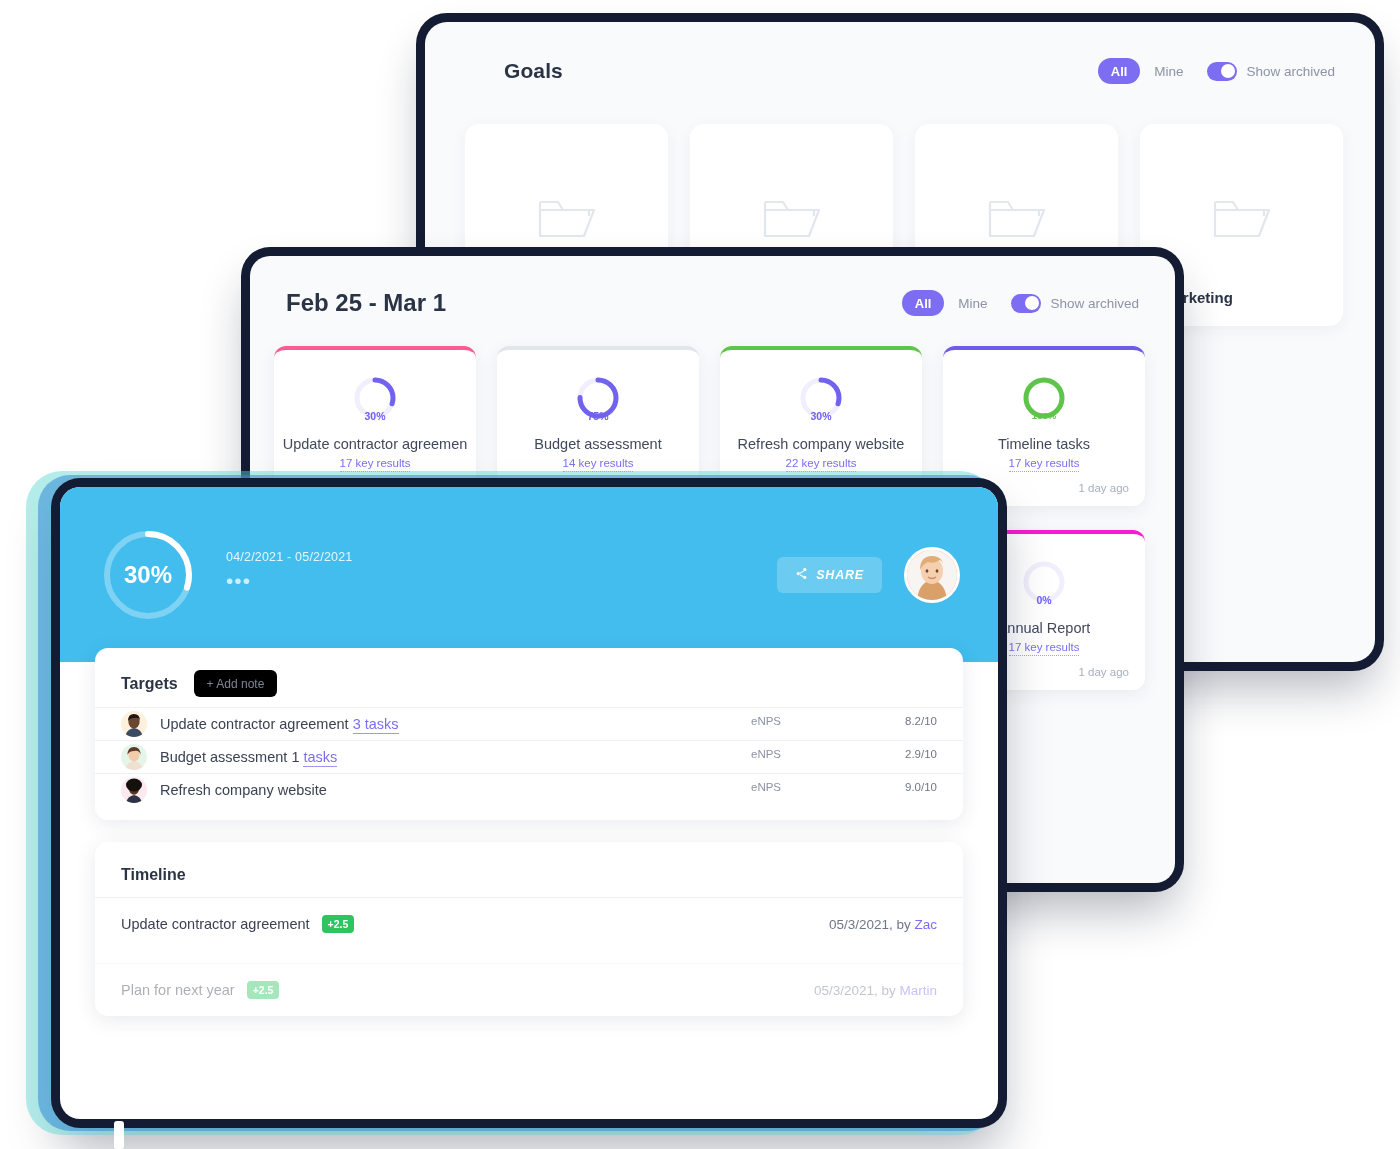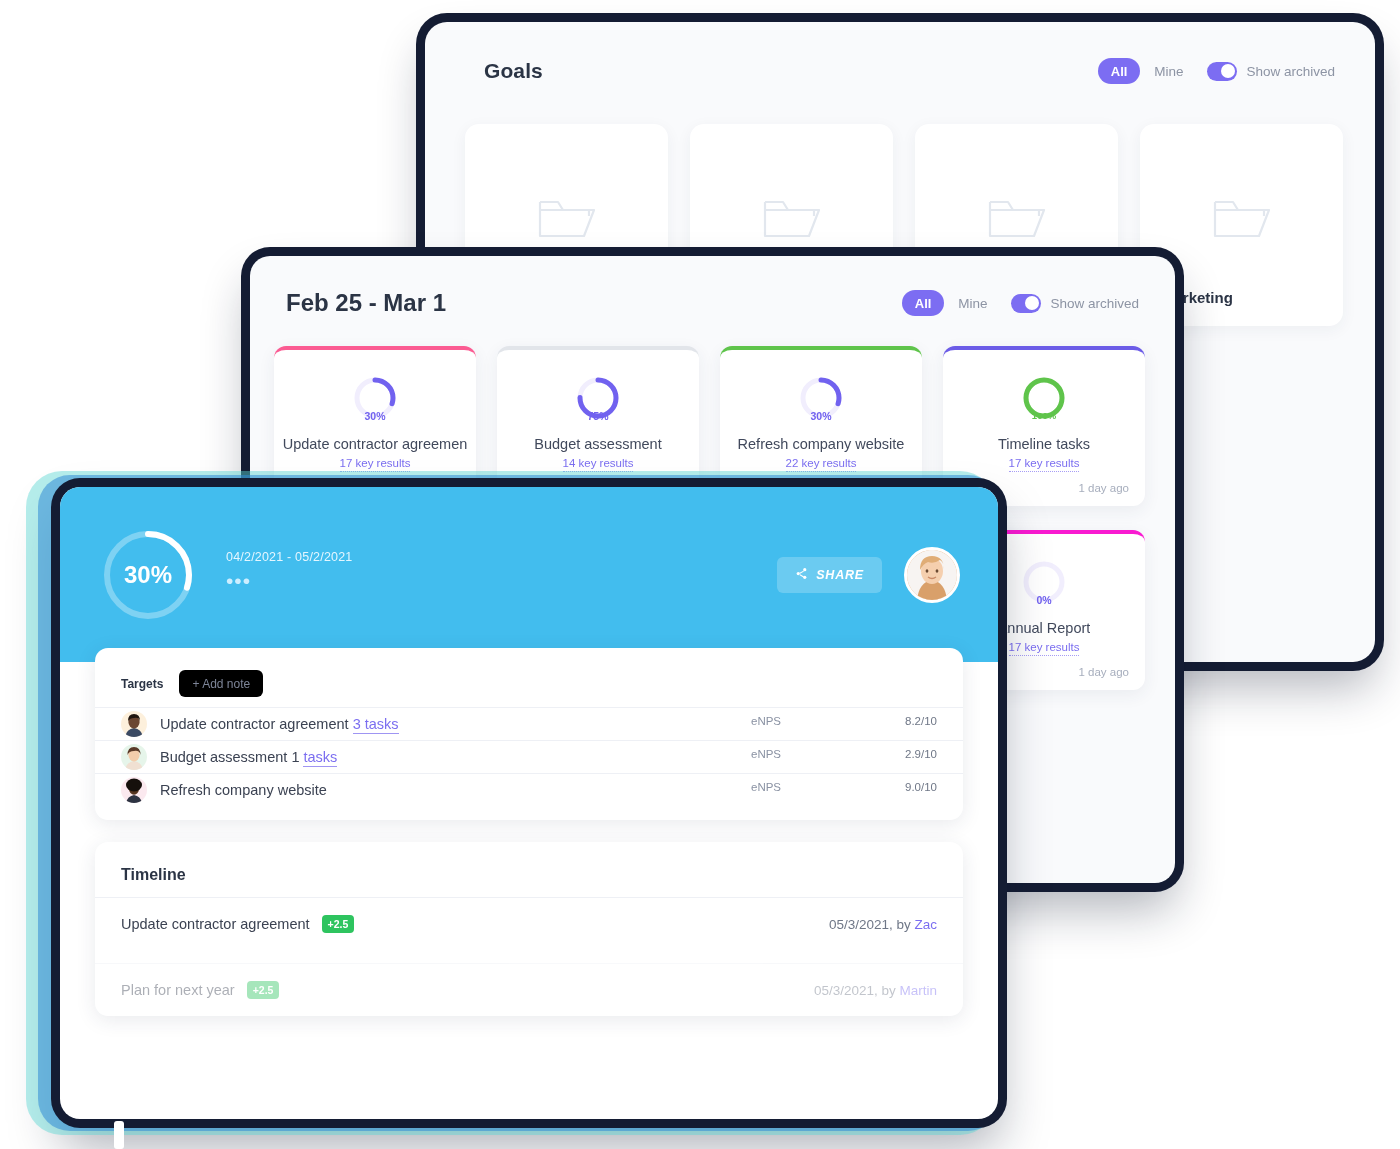--- a/index.html
+++ b/index.html
@@ -22,20 +22,21 @@
     width: 950px; height: 640px;
     background: #f9fafc;
     border-radius: 22px;
     box-shadow: 0 0 0 9px #141c33, 0 26px 46px rgba(16,24,48,.30);
     overflow: hidden;
     z-index: 1;
   }
   .goals-head {
     display: flex; align-items: center; justify-content: space-between;
     padding: 36px 40px 0 59px;
+    margin-left: 20px;
   }
   .goals-title {
     font-size: 21px; font-weight: 700; color: #2b3445; letter-spacing: .1px;
   }
   .goals-grid {
     display: flex; gap: 22px; padding: 40px 0 0 40px;
   }
   .folder-card {
     width: 203px; height: 202px;
     background: #fff;
@@ -167,21 +168,21 @@
   .panel {
     background: #fff;
     border-radius: 13px;
     box-shadow: 0 4px 20px rgba(40,50,80,.10);
     margin: -14px 35px 0 35px;
     position: relative;
   }
   .panel-pad { padding: 22px 26px 4px 26px; }
 
   .targets-head { display: flex; align-items: center; gap: 16px; margin-bottom: 6px;}
-  .targets-title { font-size: 12px; font-weight: 700; color: #2b3445; }
+  .targets-title { font-size: 16px; font-weight: 700; color: #2b3445; }
   .add-note {
     background: #000000; color: #7d8598;
     border: none; border-radius: 6px;
     height: 27px; padding: 0 13px;
     font-size: 12px; cursor: pointer; font-family: inherit;
   }
 
   .target-row {
     display: flex; align-items: center;
     padding: 3px 26px;

